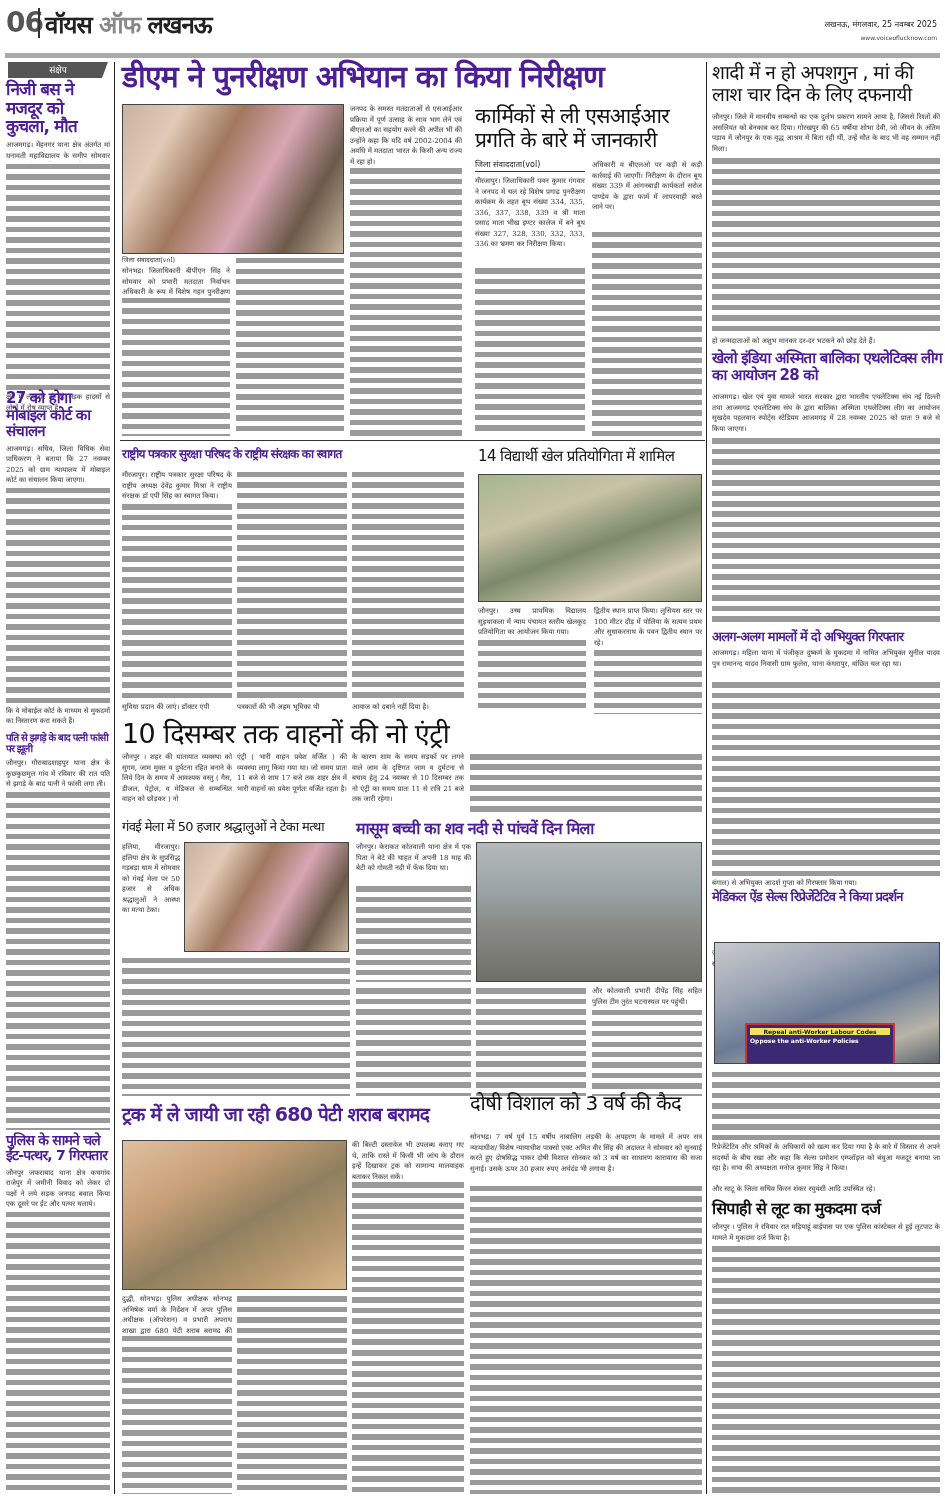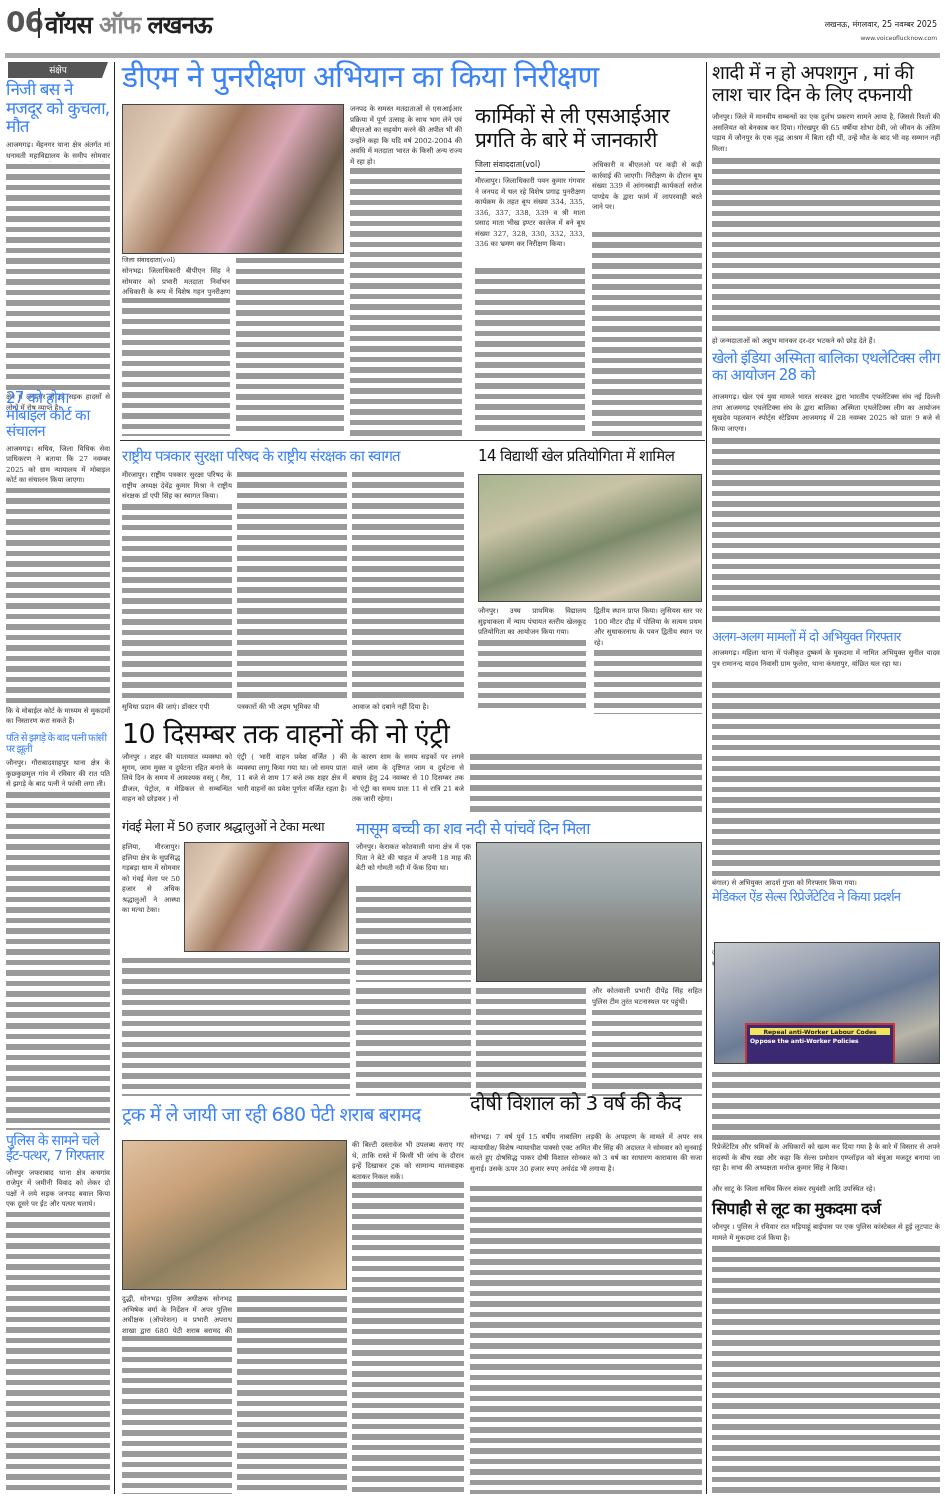--- a/index.html
+++ b/index.html
@@ -10,21 +10,21 @@
   .pageno-bar { left: 38px; top: 8px; width: 2px; height: 30px; background: #333; }
   .paper-name { left: 45px; top: 7px; font: bold 24px "DejaVu Sans", sans-serif; color: #222; letter-spacing: -1px; }
   .paper-name .mid { color: #888; }
   .section-title { left: 348px; top: 6px; font: bold 26px "DejaVu Sans", sans-serif; color: #333; letter-spacing: -1px; }
   .dateline { right: 8px; top: 18px; font-size: 8px; color: #222; }
   .site { right: 8px; top: 34px; font-size: 6px; color: #444; }
   .rule { left: 5px; top: 53px; width: 935px; height: 5px; background: #aaa; }
   .vline { width: 1px; background: #222; }
   .col-text { font-family: "DejaVu Serif", serif; font-size: 7px; line-height: 10.5px; color: #333; text-align: justify; overflow: hidden; }
   .col-text .filler { display: block; height: 100%; background: repeating-linear-gradient(#fff 0, #fff 2px, #9a9a9a 2px, #9a9a9a 7.5px, #fff 7.5px, #fff 10.5px); }
-  .hl { font-family: "DejaVu Sans", sans-serif; font-weight: normal; color: #3b82f6; line-height: 1.1; letter-spacing: -0.8px; }
+  .hl { font-family: "DejaVu Sans", sans-serif; font-weight: bold; color: #4c1d95; line-height: 1.1; letter-spacing: -0.8px; }
   .hl-light { font-family: "DejaVu Sans", sans-serif; font-weight: normal; color: #111; line-height: 1.15; letter-spacing: -0.6px; }
   .sankshep { left: 8px; top: 62px; width: 100px; height: 16px; background: #555; color: #fff; font-size: 9px; text-align: center; line-height: 16px; clip-path: polygon(0 0, 100% 0, 94% 100%, 0 100%); }
   .photo { background: linear-gradient(135deg, #8a7a6a 0%, #b49a84 25%, #6a5d52 50%, #a38f7a 75%, #705f50 100%); border: 1px solid #444; overflow: hidden; }
   .photo.green { background: linear-gradient(160deg, #a6b58e 0%, #c9c3a6 30%, #7b8a6a 55%, #d2c8b0 80%, #8e9b7a 100%); }
   .photo.crowd { background: linear-gradient(120deg, #c9b3a0 0%, #e2cbb6 20%, #a0785e 40%, #d8a6b4 60%, #6b5a4a 80%, #c7b39e 100%); }
   .photo.river { background: linear-gradient(180deg, #b5b9ba 0%, #9aa4a6 35%, #8a8a86 60%, #6f6f6a 100%); }
   .photo.truck { background: linear-gradient(150deg, #e0c0a0 0%, #c8a078 30%, #8f7f5f 55%, #b9996f 80%, #d9b88c 100%); }
   .photo.rally { background: linear-gradient(160deg, #c8cacd 0%, #9ea6b5 30%, #6b7b96 55%, #b8b5a8 80%, #5f6570 100%); }
   .banner { left: 30px; top: 80px; width: 150px; height: 65px; background: #3b2a73; border: 2px solid #c33; color: #fff; font: bold 6px "DejaVu Sans", sans-serif; padding: 3px; position: absolute; }
   .banner .hdr { background: #f2e45a; color: #222; text-align: center; }
@@ -147,21 +147,21 @@
 <div class="abs col-text" style="left:712px;top:1142px;width:228px;height:40px;">रिप्रेजेंटेटिव और श्रमिकों के अधिकारों को खत्म कर दिया गया है के बारे में विस्तार से अपने सदस्यों के बीच रखा और कहा कि सेल्स प्रमोशन एम्प्लॉइज को बंधुआ मजदूर बनाया जा रहा है। सभा की अध्यक्षता मनोज कुमार सिंह ने किया।</div>
 <div class="abs col-text" style="left:712px;top:1184px;width:228px;height:12px;">और साटू के जिला सचिव किरन शंकर रघुवंशी आदि उपस्थित रहे।</div>
 
 <div class="abs hl-light" style="left:712px;top:1200px;width:230px;font-size:16px;font-weight:bold;">सिपाही से लूट का मुकदमा दर्ज</div>
 <div class="abs col-text" style="left:712px;top:1222px;width:228px;height:22px;">जौनपुर । पुलिस ने रविवार रात मड़ियाहूं बाईपास पर एक पुलिस कांस्टेबल से हुई लूटपाट के मामले में मुकदमा दर्ज किया है।</div>
 <div class="abs col-text" style="left:712px;top:1244px;width:228px;height:250px;">
     <span class="filler"></span>
   </div>
 
 <div class="abs" style="left:120px;top:440px;width:585px;height:1px;background:#333;"></div>
-<div class="abs hl" style="left:122px;top:448px;width:350px;font-size:15px;">राष्ट्रीय पत्रकार सुरक्षा परिषद के राष्ट्रीय संरक्षक का स्वागत</div>
+<div class="abs hl" style="left:122px;top:448px;width:350px;font-size:12px;">राष्ट्रीय पत्रकार सुरक्षा परिषद के राष्ट्रीय संरक्षक का स्वागत</div>
 <div class="abs col-text" style="left:122px;top:470px;width:110px;height:32px;">मीरजापुर। राष्ट्रीय पत्रकार सुरक्षा परिषद के राष्ट्रीय अध्यक्ष देवेंद्र कुमार मिश्रा ने राष्ट्रीय संरक्षक डॉ एपी सिंह का स्वागत किया।</div>
 <div class="abs col-text" style="left:122px;top:502px;width:110px;height:200px;">
     <span class="filler"></span>
   </div>
 <div class="abs col-text" style="left:122px;top:702px;width:110px;height:12px;">सुविधा प्रदान की जाएं। डॉक्टर एपी</div>
 <div class="abs col-text" style="left:237px;top:470px;width:110px;height:232px;">
     <span class="filler"></span>
   </div>
 <div class="abs col-text" style="left:237px;top:702px;width:110px;height:12px;">पत्रकारों की भी अहम भूमिका थी</div>
 <div class="abs col-text" style="left:352px;top:470px;width:112px;height:232px;">

